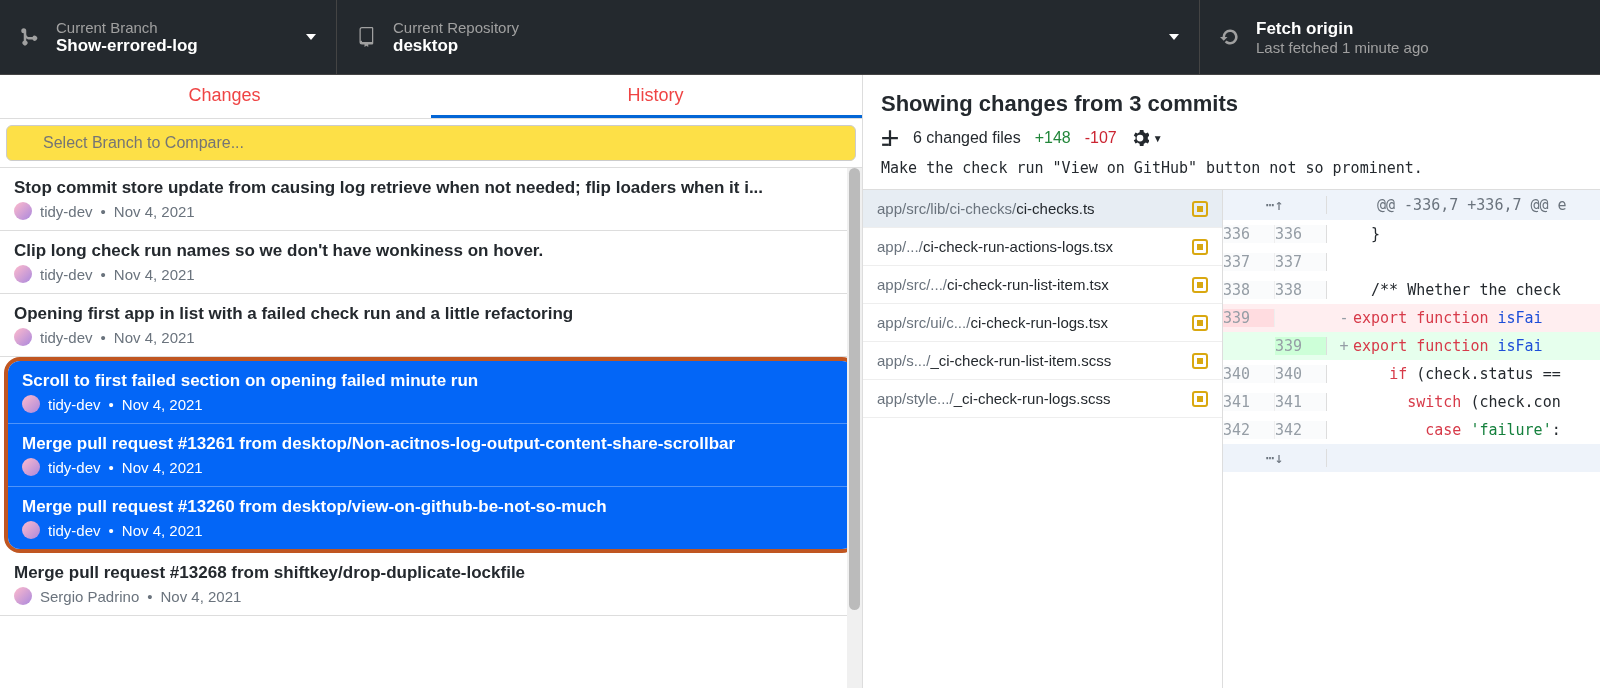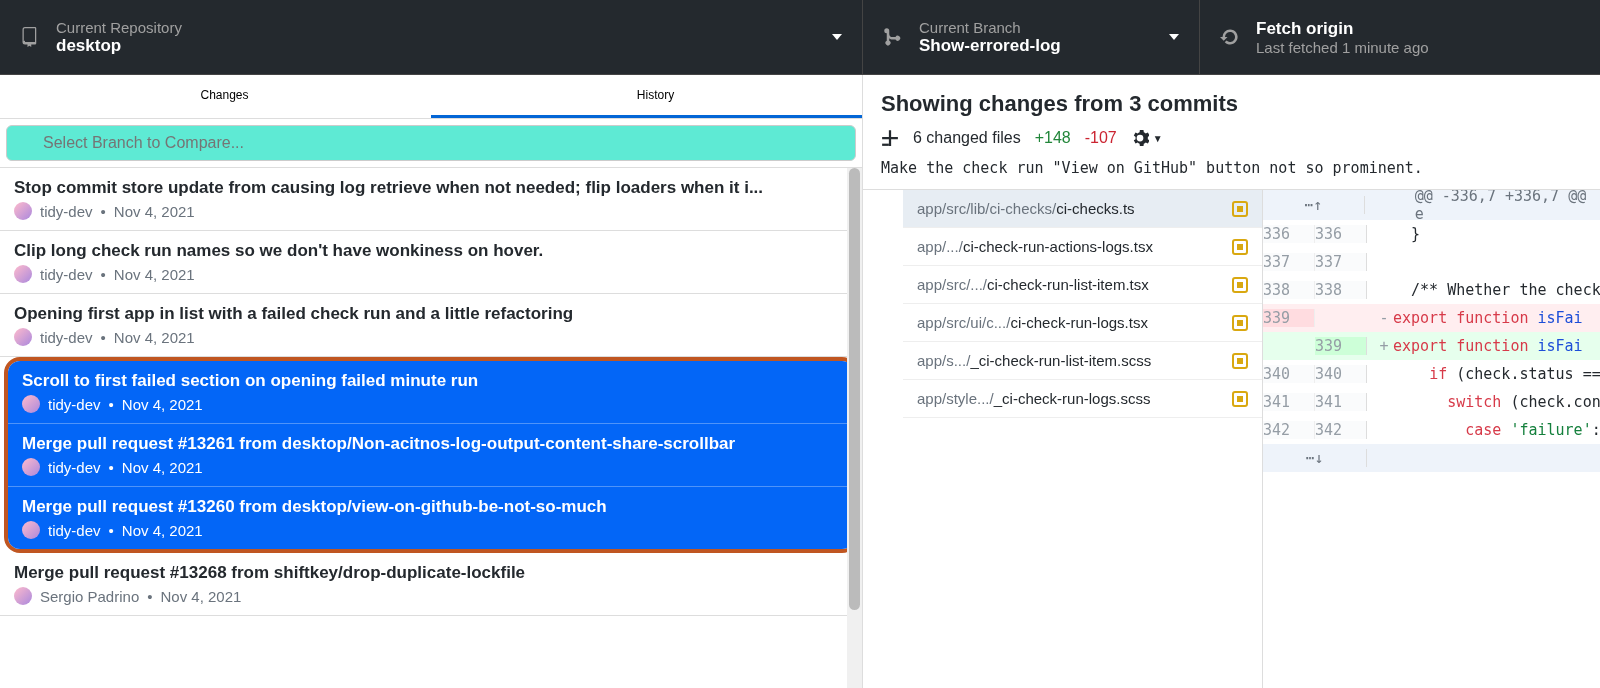--- a/index.html
+++ b/index.html
@@ -59,37 +59,37 @@
   .tabs {
     display: flex;
     height: 44px;
     border-bottom: 1px solid #ddd;
   }
   .tab {
     flex: 1;
     display: flex;
     align-items: center;
     justify-content: center;
-    font-size: 12px;
-    color: #000000;
+    font-size: 18px;
+    color: #ef4444;
     cursor: pointer;
     border-bottom: 3px solid transparent;
     padding-left: 18px;
   }
   .tab.active { border-bottom-color: #0366d6; }
 
   .compare-bar { padding: 6px; border-bottom: 1px solid #ddd; }
   .compare-input {
     width: 100%;
     border: 1px solid #ccc;
     border-radius: 6px;
     padding: 8px 10px 8px 36px;
     font-size: 16px;
     color: #6a737d;
-    background: #5eead4;
+    background: #fde047;
     position: relative;
   }
   .compare-wrap { position: relative; }
   .compare-wrap .branch-icon-small {
     position: absolute;
     left: 10px; top: 50%;
     transform: translateY(-50%);
   }
 
   .commit-list {
@@ -170,21 +170,21 @@
   .gear { cursor: pointer; display:flex; align-items:center; gap:4px; }
 
   .commit-message {
     padding: 0 18px 12px 18px;
     font-family: "SFMono-Regular", Consolas, monospace;
     font-size: 15px;
     color: #24292e;
     border-bottom: 1px solid #ddd;
   }
 
-  .files-diff-row { display: flex; flex: 1; overflow: hidden; padding-left: 40px; }
+  .files-diff-row { display: flex; flex: 1; overflow: hidden; }
   .file-list {
     width: 360px;
     border-right: 1px solid #ddd;
     overflow-y: auto;
   }
   .file-item {
     padding: 10px 14px;
     border-bottom: 1px solid #eee;
     display: flex;
     align-items: center;
@@ -259,41 +259,41 @@
     width:104px; border-right:1px solid #ddd;
     display:flex; align-items:center; justify-content:center;
     color:#6a737d;
   }
   svg { display:block; }
 </style>
 </head>
 <body>
 
 <div class="toolbar">
+  <div class="toolbar-section branch">
+    <span class="toolbar-icon">
+      <svg viewBox="0 0 16 16" width="20" height="20" fill="#a0a0a0">
+          <path d="M5 3a2 2 0 1 0-2 2v6a2 2 0 1 0 2 0V9c.6.6 1.4 1 2.5 1H10a2 2 0 1 0 0-2H7.5C6 8 5 7 5 5.5V5z"></path>
+        </svg>
+    </span>
+    <div class="toolbar-text">
+      <div class="toolbar-label">Current Branch</div>
+      <div class="toolbar-value">Show-errored-log</div>
+    </div>
+    <span class="dropdown-caret"></span>
+  </div>
   <div class="toolbar-section repo">
     <span class="toolbar-icon">
       <svg viewBox="0 0 16 16" width="20" height="20" fill="#a0a0a0">
           <path d="M2 2a2 2 0 0 1 2-2h8a1 1 0 0 1 1 1v12a1 1 0 0 1-1 1H9v2l-1.5-1L6 16v-2H4a2 2 0 0 1-2-2V2zm2 10h8V1H4a1 1 0 0 0-1 1v9.17A2 2 0 0 1 4 11v1z"></path>
         </svg>
     </span>
     <div class="toolbar-text">
       <div class="toolbar-label">Current Repository</div>
       <div class="toolbar-value">desktop</div>
-    </div>
-    <span class="dropdown-caret"></span>
-  </div>
-  <div class="toolbar-section branch">
-    <span class="toolbar-icon">
-      <svg viewBox="0 0 16 16" width="20" height="20" fill="#a0a0a0">
-          <path d="M5 3a2 2 0 1 0-2 2v6a2 2 0 1 0 2 0V9c.6.6 1.4 1 2.5 1H10a2 2 0 1 0 0-2H7.5C6 8 5 7 5 5.5V5z"></path>
-        </svg>
-    </span>
-    <div class="toolbar-text">
-      <div class="toolbar-label">Current Branch</div>
-      <div class="toolbar-value">Show-errored-log</div>
     </div>
     <span class="dropdown-caret"></span>
   </div>
   <div class="toolbar-section fetch">
     <span class="toolbar-icon">
       <svg viewBox="0 0 16 16" width="20" height="20" fill="#a0a0a0">
           <path d="M8 2a6 6 0 0 0-6 6H0l3 3 3-3H4a4 4 0 1 1 1.2 2.8l-1.4 1.4A6 6 0 1 0 8 2z"></path>
         </svg>
     </span>
     <div class="toolbar-text">

